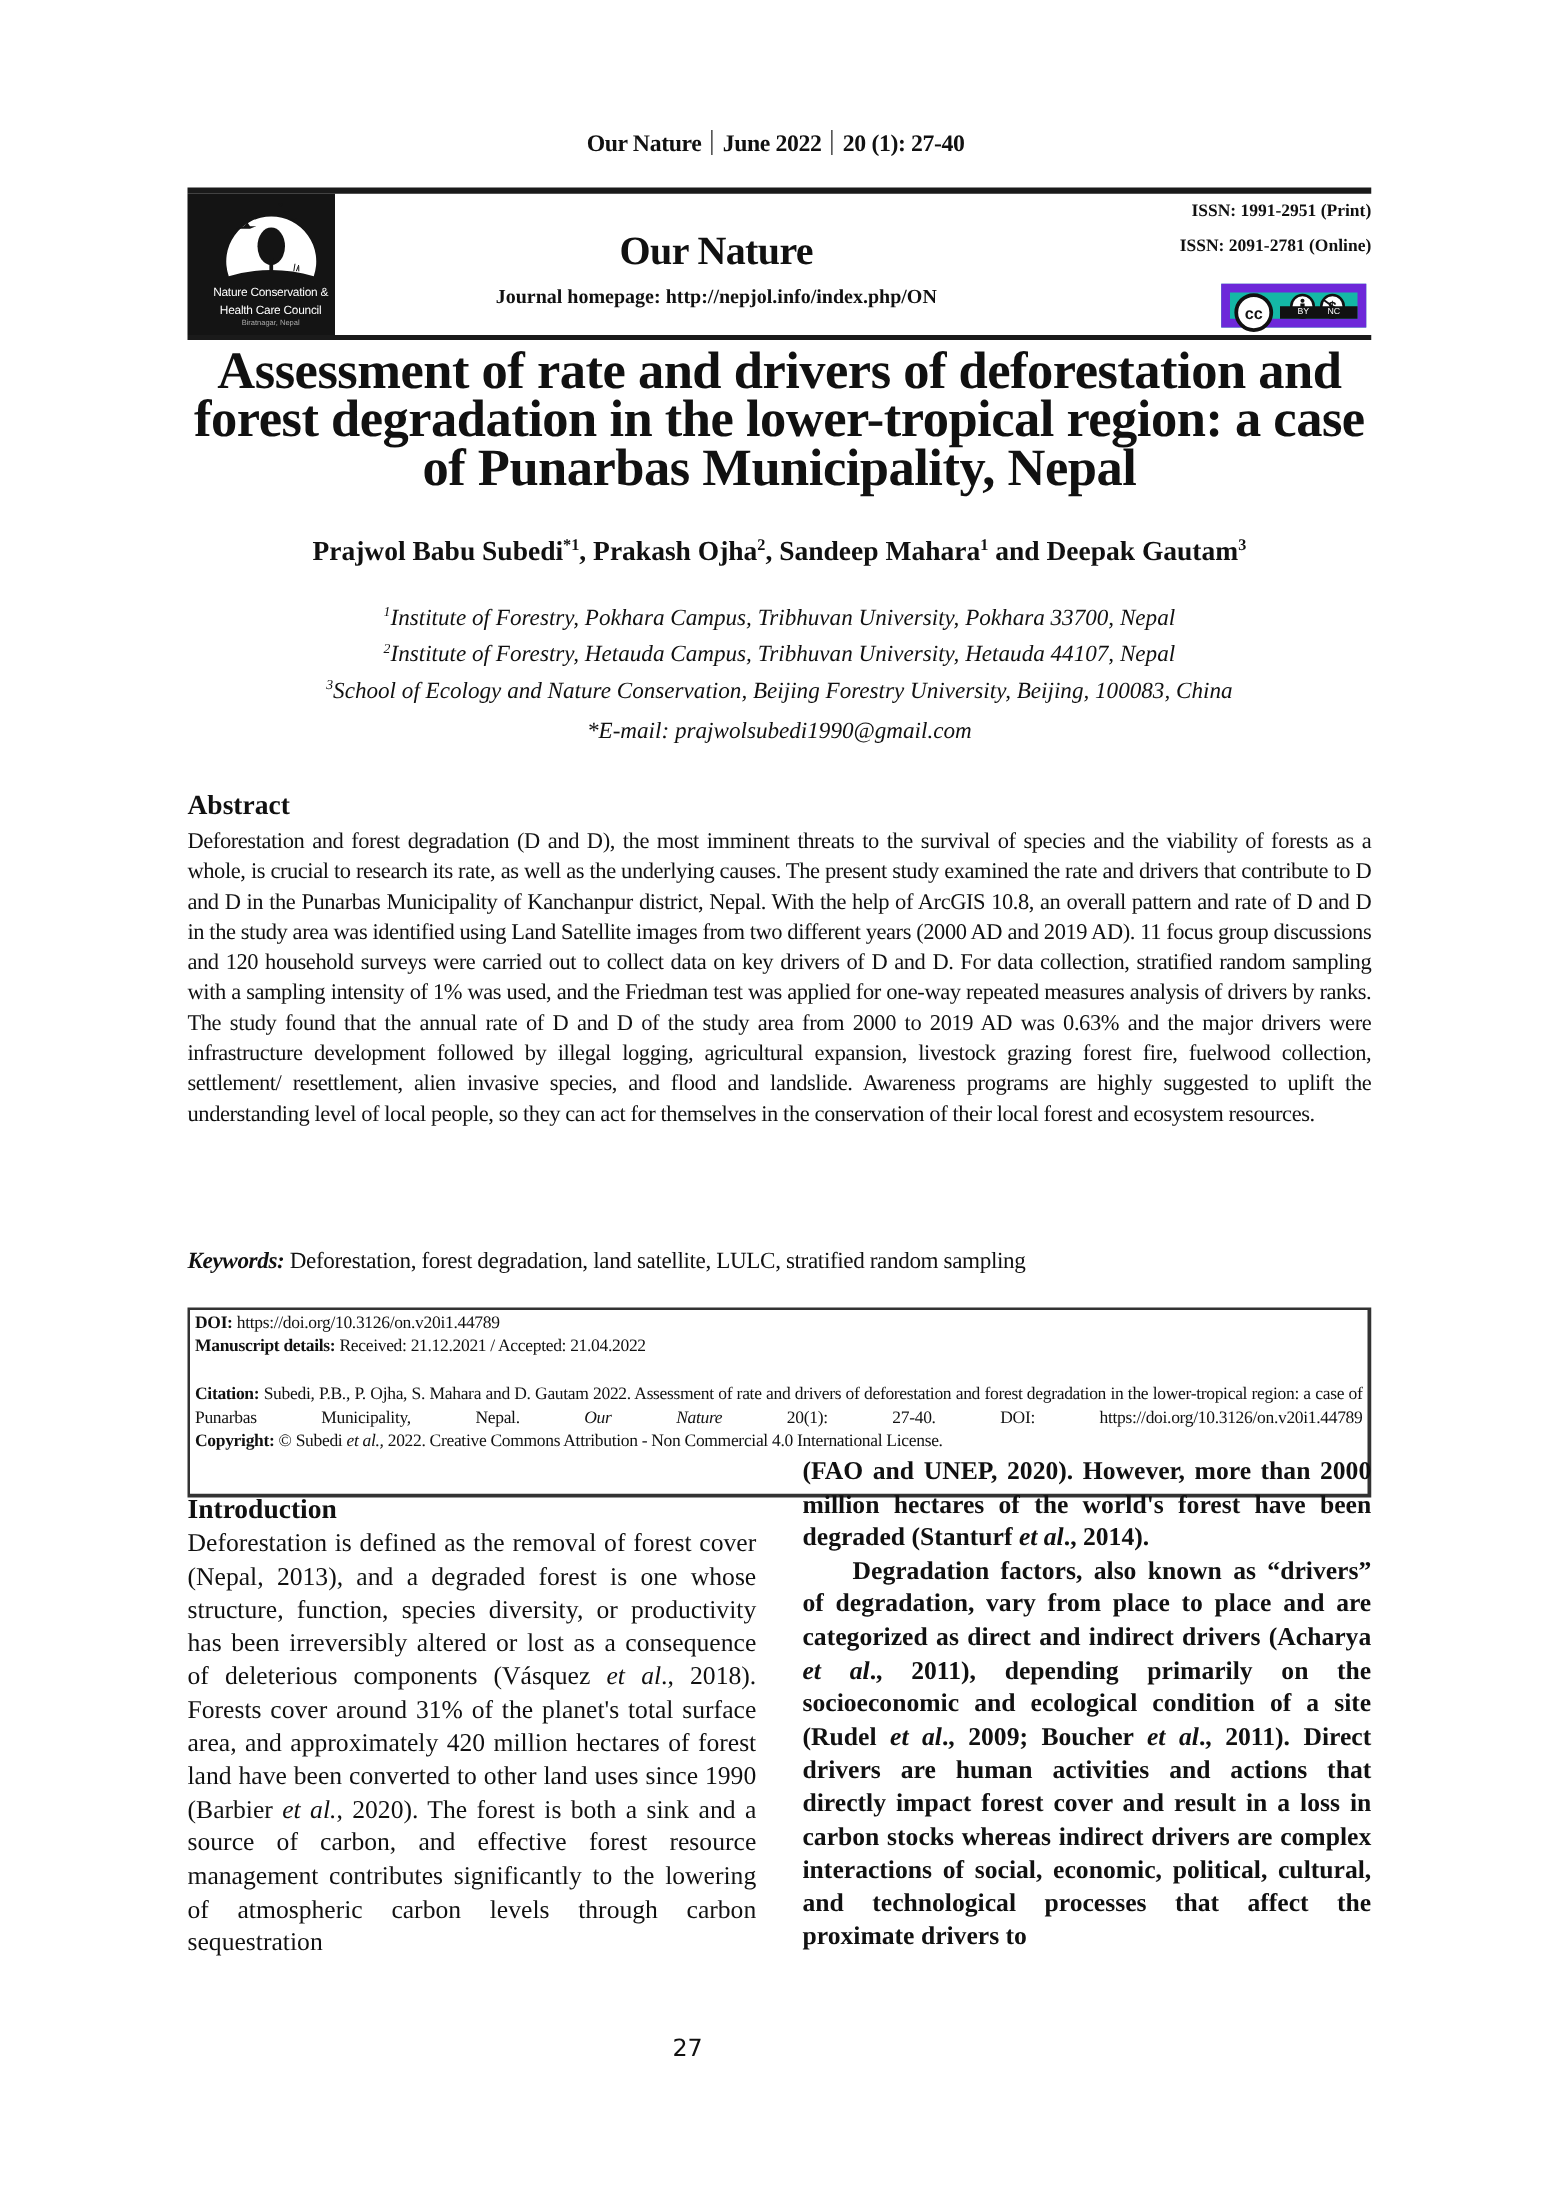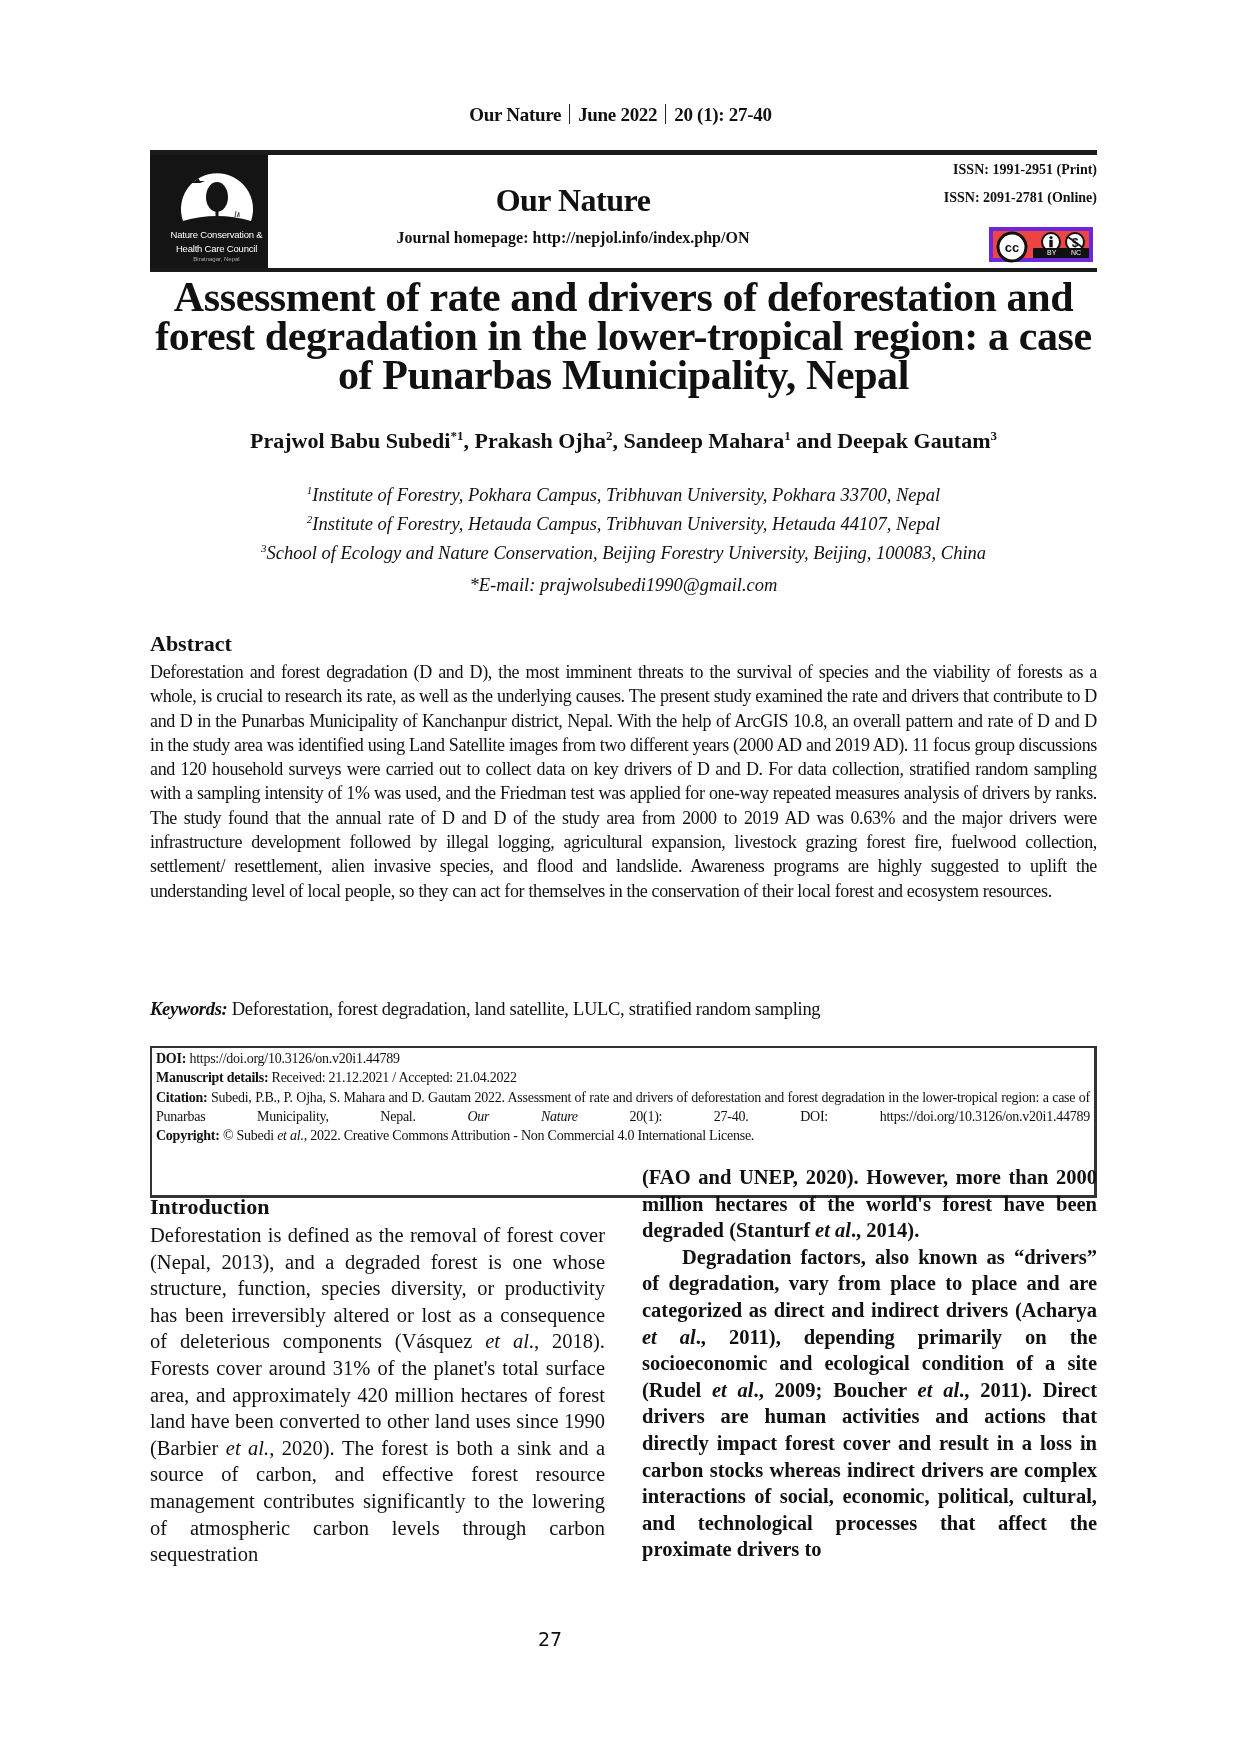--- a/index.html
+++ b/index.html
@@ -12,40 +12,40 @@
   #masthead { left: 150px; top: 150px; width: 947px; height: 122px; border-top: 5px solid #1a1a1a; border-bottom: 4px solid #1a1a1a; box-sizing: border-box; }
   #logo { position: absolute; left: 0; top: 0; width: 103px; height: 113px; background: #141414; color: #fff; text-align: center; padding-left: 15px; }
   #logo svg { display: block; margin: 4px auto 0; }
   #logo .l1 { font-family: "Liberation Sans", sans-serif; font-size: 9.5px; line-height: 12px; margin-top: 2px; letter-spacing: -0.2px; }
   #logo .l3 { font-family: "Liberation Sans", sans-serif; font-size: 6px; color: #aaa; line-height: 8px; }
   #journal-name { position: absolute; left: 103px; width: 640px; top: 27px; text-align: center; font-size: 32px; font-weight: bold; letter-spacing: -0.5px; }
   #journal-homepage { position: absolute; left: 103px; width: 640px; top: 74px; text-align: center; font-size: 16px; font-weight: bold; }
   #issn-print, #issn-online { position: absolute; right: 0; font-size: 14px; font-weight: bold; text-align: right; }
   #issn-print { top: 7px; }
   #issn-online { top: 35px; }
-  #cc-badge { position: absolute; right: 4px; top: 72px; width: 104px; height: 35px; background: #ef4444; border: 4px solid #6d28d9; box-sizing: border-box; }
+  #cc-badge { position: absolute; right: 4px; top: 72px; width: 116px; height: 35px; background: #14b8a6; border: 7px solid #6d28d9; box-sizing: border-box; }
   #cc-badge .strip { position: absolute; left: 40px; right: 0; bottom: 0; height: 10px; background: #111; color: #fff; font-family: "Liberation Sans", sans-serif; font-size: 7px; line-height: 10px; }
   #cc-badge .strip span { position: absolute; }
 
   #title { left: 150px; width: 947px; top: 278px; text-align: center; font-size: 42px; line-height: 39px; font-weight: bold; letter-spacing: -0.4px; }
   #authors { left: 150px; width: 947px; top: 428px; text-align: center; font-size: 22px; font-weight: bold; }
   #authors sup { font-size: 13px; }
   #affiliations { left: 150px; width: 947px; top: 478px; text-align: center; font-size: 18.5px; line-height: 24px; font-style: italic; }
   #affiliations sup { font-size: 11px; }
   #email { left: 150px; width: 947px; top: 575px; text-align: center; font-size: 18.5px; font-style: italic; }
 
   #abstract-heading { left: 150px; top: 631px; font-size: 22px; font-weight: bold; }
   #abstract-body { left: 150px; width: 947px; top: 660px; font-size: 18px; line-height: 24.3px; text-align: justify; letter-spacing: -0.35px; }
 
   #keywords { left: 150px; width: 947px; top: 999px; font-size: 18.5px; letter-spacing: -0.3px; }
   #keywords b { font-style: italic; }
 
   #doi-box { left: 150px; top: 1046px; width: 947px; height: 152px; border: 2px solid #333; border-right-width: 3px; border-bottom-width: 3px; box-sizing: border-box; padding: 1px 4px; font-size: 14px; line-height: 19.3px; letter-spacing: -0.25px; }
   #doi-box .row { white-space: nowrap; }
-  #doi-box .cit { text-align: justify; text-align-last: justify; white-space: normal; }
+  #doi-box .cit { text-align: justify; text-align-last: justify; white-space: normal; margin-top: 18px; }
 
   #intro-heading { left: 150px; top: 1194px; font-size: 22px; font-weight: bold; }
   .col { width: 455px; font-size: 20.5px; line-height: 26.6px; text-align: justify; }
   #col-left { left: 150px; top: 1222px; }
   #col-right { left: 642px; top: 1164px; font-weight: bold; }
   .indent { text-indent: 40px; }
   .col p { margin: 0; }
 
   #page-number { left: 0; width: 1100px; top: 1628px; text-align: center; font-family: "DejaVu Sans", sans-serif; font-size: 19px; }
 </style>

